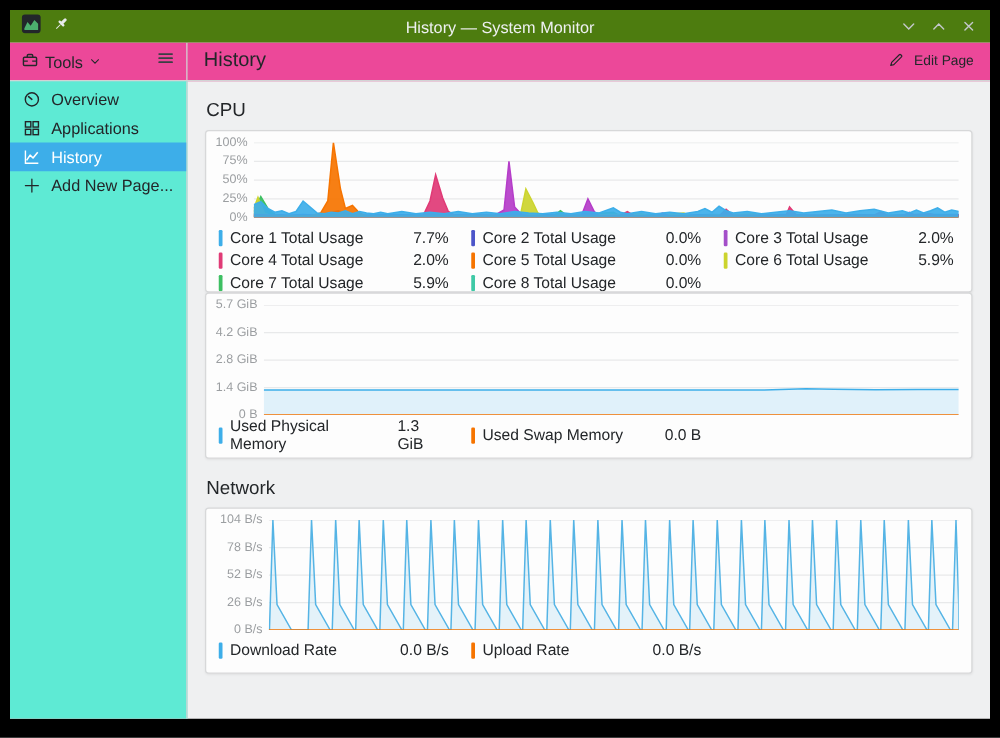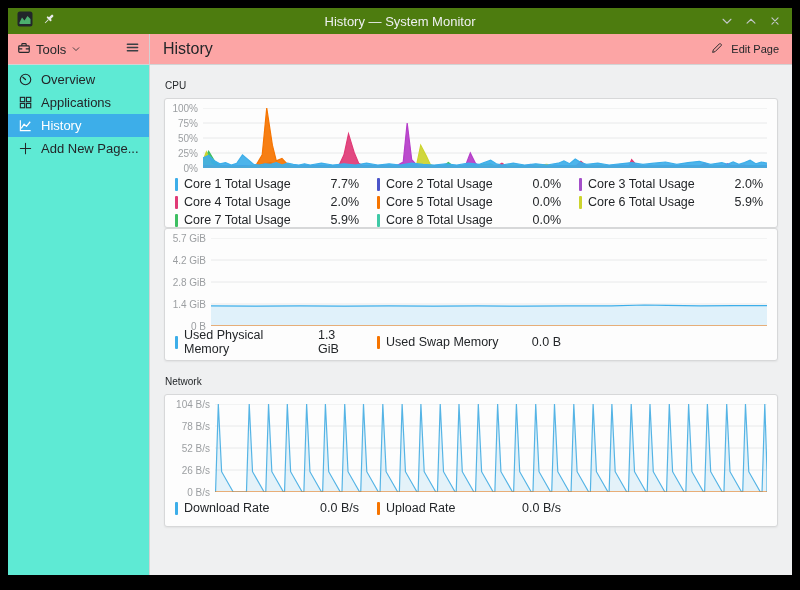--- a/index.html
+++ b/index.html
@@ -8,37 +8,37 @@
   .window{position:absolute;left:8px;top:8px;width:784px;height:567px;background:#eff0f1;display:flex;flex-direction:column;overflow:hidden}
 
   
   .titlebar{height:26px;background:#4d7c0f;display:flex;align-items:center;padding:0 9px;position:relative;flex:none}
   .tb-title{position:absolute;left:0;right:0;text-align:center;color:#eef0f1;font-size:13px;pointer-events:none}
   .tb-left{display:flex;align-items:center;gap:9px;z-index:1}
   .tb-controls{margin-left:auto;display:flex;gap:8px;z-index:1}
   .tb-btn{width:16px;height:16px;display:flex;align-items:center;justify-content:center;color:#c3c7ca}
 
   
-  .toolbar{height:31px;background:#fca5a5;border-bottom:1px solid #d2d3d4;display:flex;flex:none}
+  .toolbar{height:31px;background:#ec4899;border-bottom:1px solid #d2d3d4;display:flex;flex:none}
   .toolbar-left{width:142px;border-right:1px solid #d2d3d4;display:flex;align-items:center;padding:0 9px;flex:none}
   .tools-btn{display:flex;align-items:center;gap:5px;font-size:13px;color:#24282b}
   .hamburger{margin-left:auto;color:#3a3f44}
   .toolbar-main{flex:1;display:flex;align-items:center;padding:0 13px}
   .page-title{font-size:16px;color:#232629}
   .edit-btn{margin-left:auto;display:flex;gap:7px;align-items:center;font-size:11px;color:#232629}
 
   
   .bodyrow{flex:1;display:flex;min-height:0}
   .sidebar{width:142px;background:#5eead4;border-right:1px solid #d2d3d4;padding-top:3px;flex:none}
   .side-item{height:23px;display:flex;align-items:center;gap:8px;padding:0 10px;font-size:13px;color:#232629}
   .side-item.selected{background:#3daee9;color:#fff}
   .side-item .icn{display:flex;align-items:center;justify-content:center;width:15px;height:15px}
 
   .content{flex:1;padding:8px 14px 0 14px;overflow:hidden}
-  .sec-title{font-size:10px;color:#232629;margin:7px 0 7px 1px}
+  .sec-title{font-size:15px;color:#232629;margin:7px 0 7px 1px}
   .sec-gap{margin-top:15px}
   .card{background:#fdfdfd;border:1px solid #d7d8d9;border-radius:3px;box-shadow:0 1px 2px rgba(0,0,0,.06);padding:9px 10px 16px 6px;overflow:hidden}
   .card-cpu{height:130px}
   .card-memory{height:133px}
   .card-network{height:133px}
 
   .chart{display:flex}
   .card-cpu .chart{height:60px}
   .card-memory .chart,.card-network .chart{height:88px}
   .yaxis{position:relative;flex:none}

